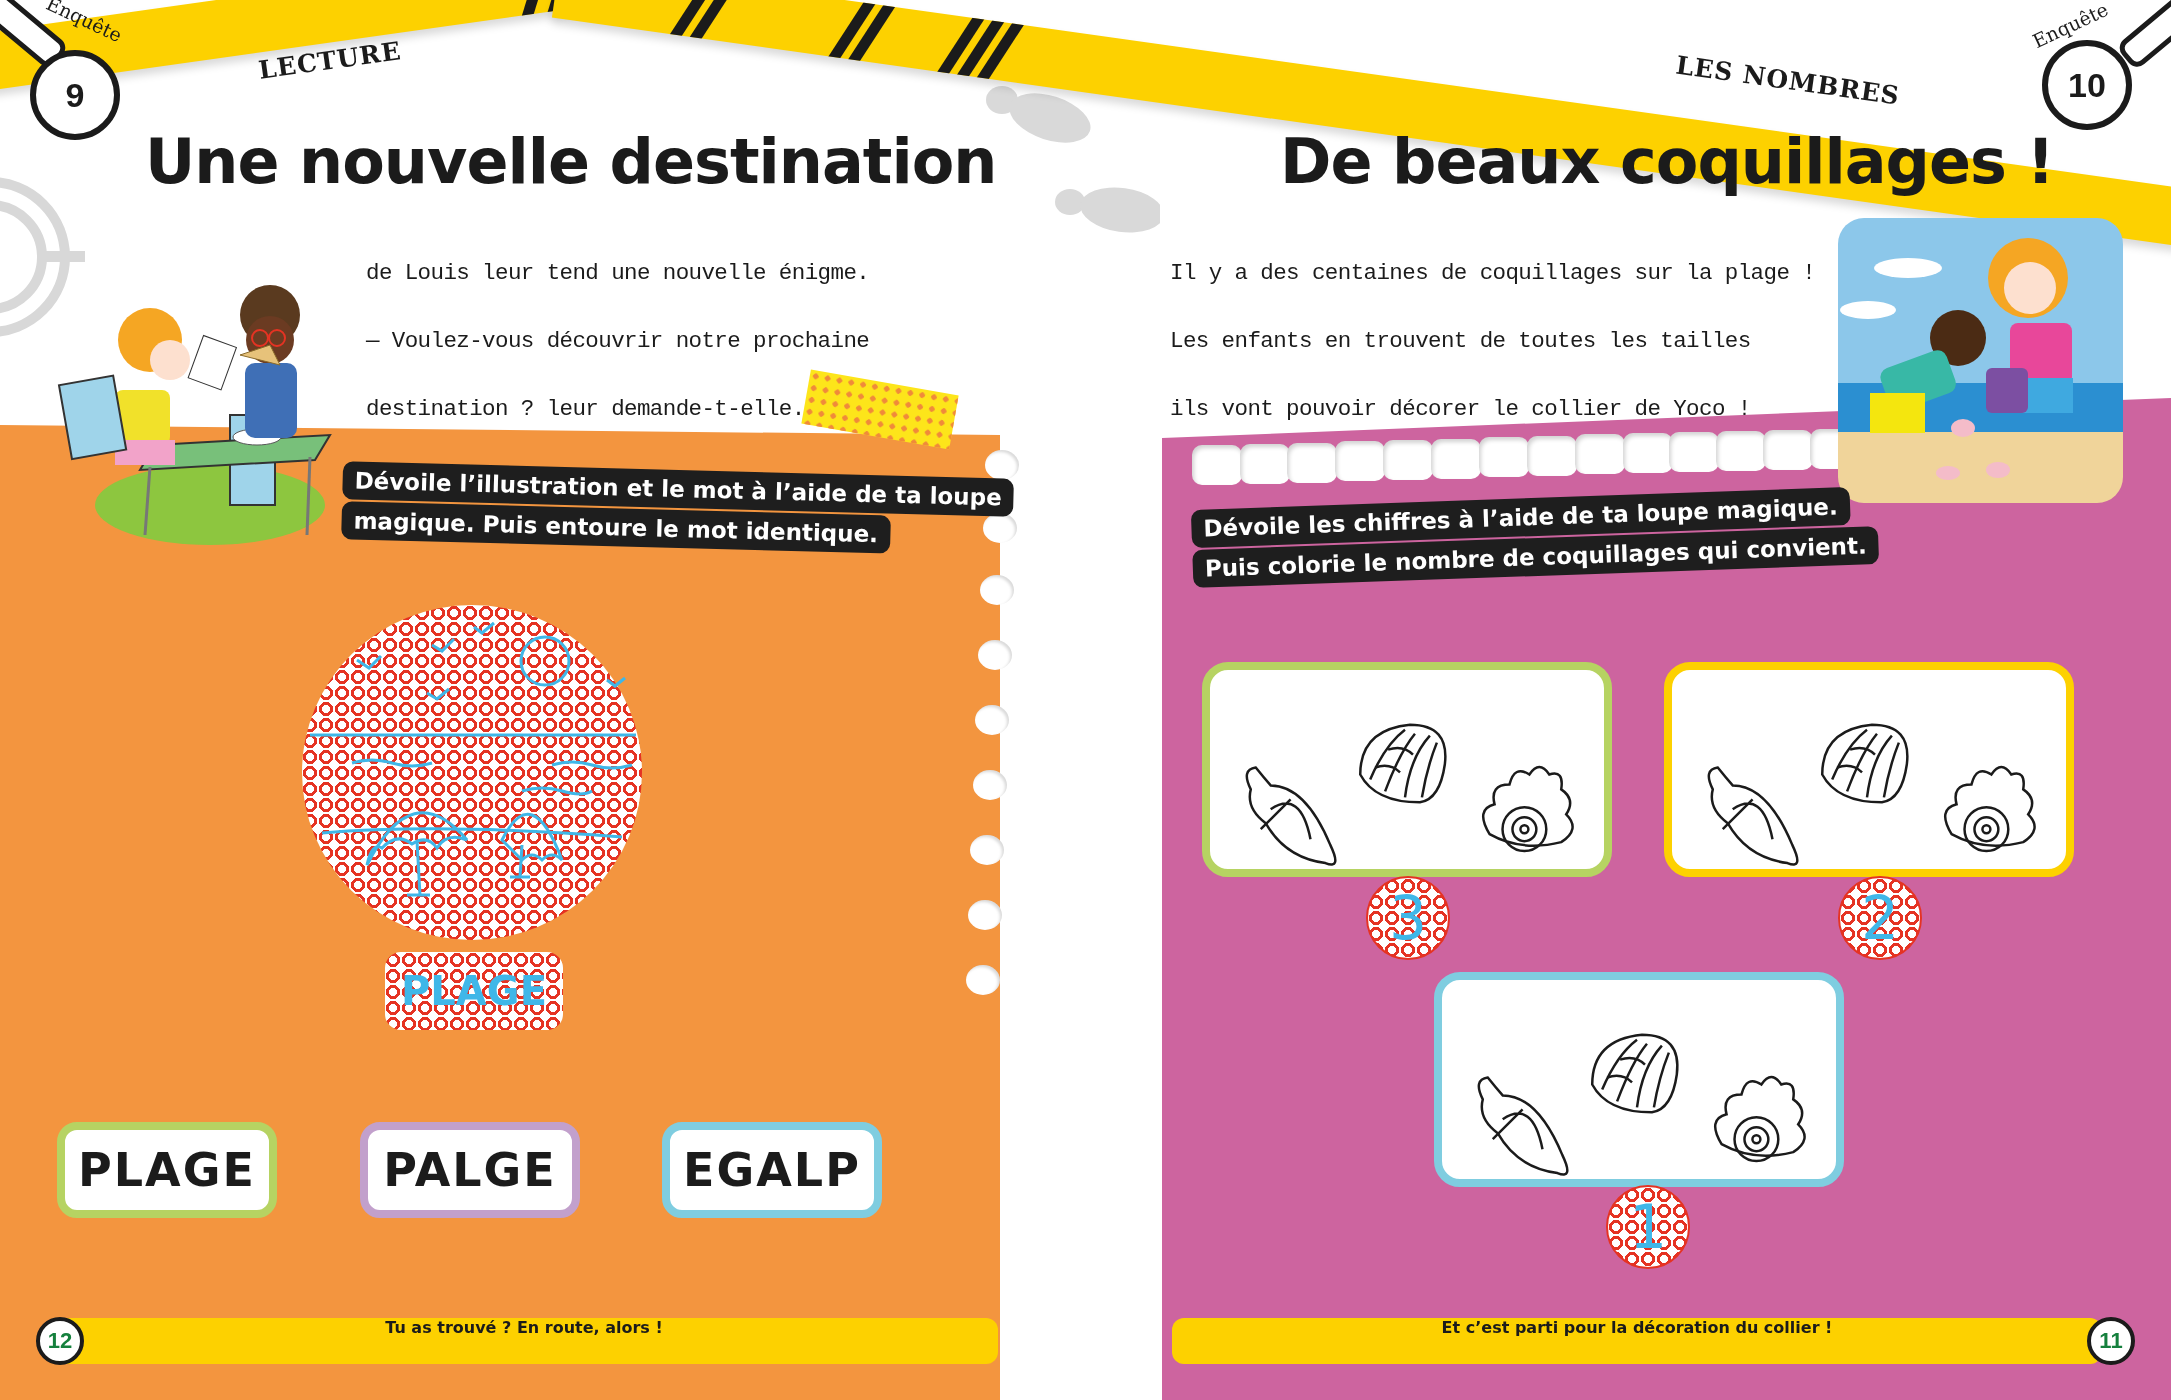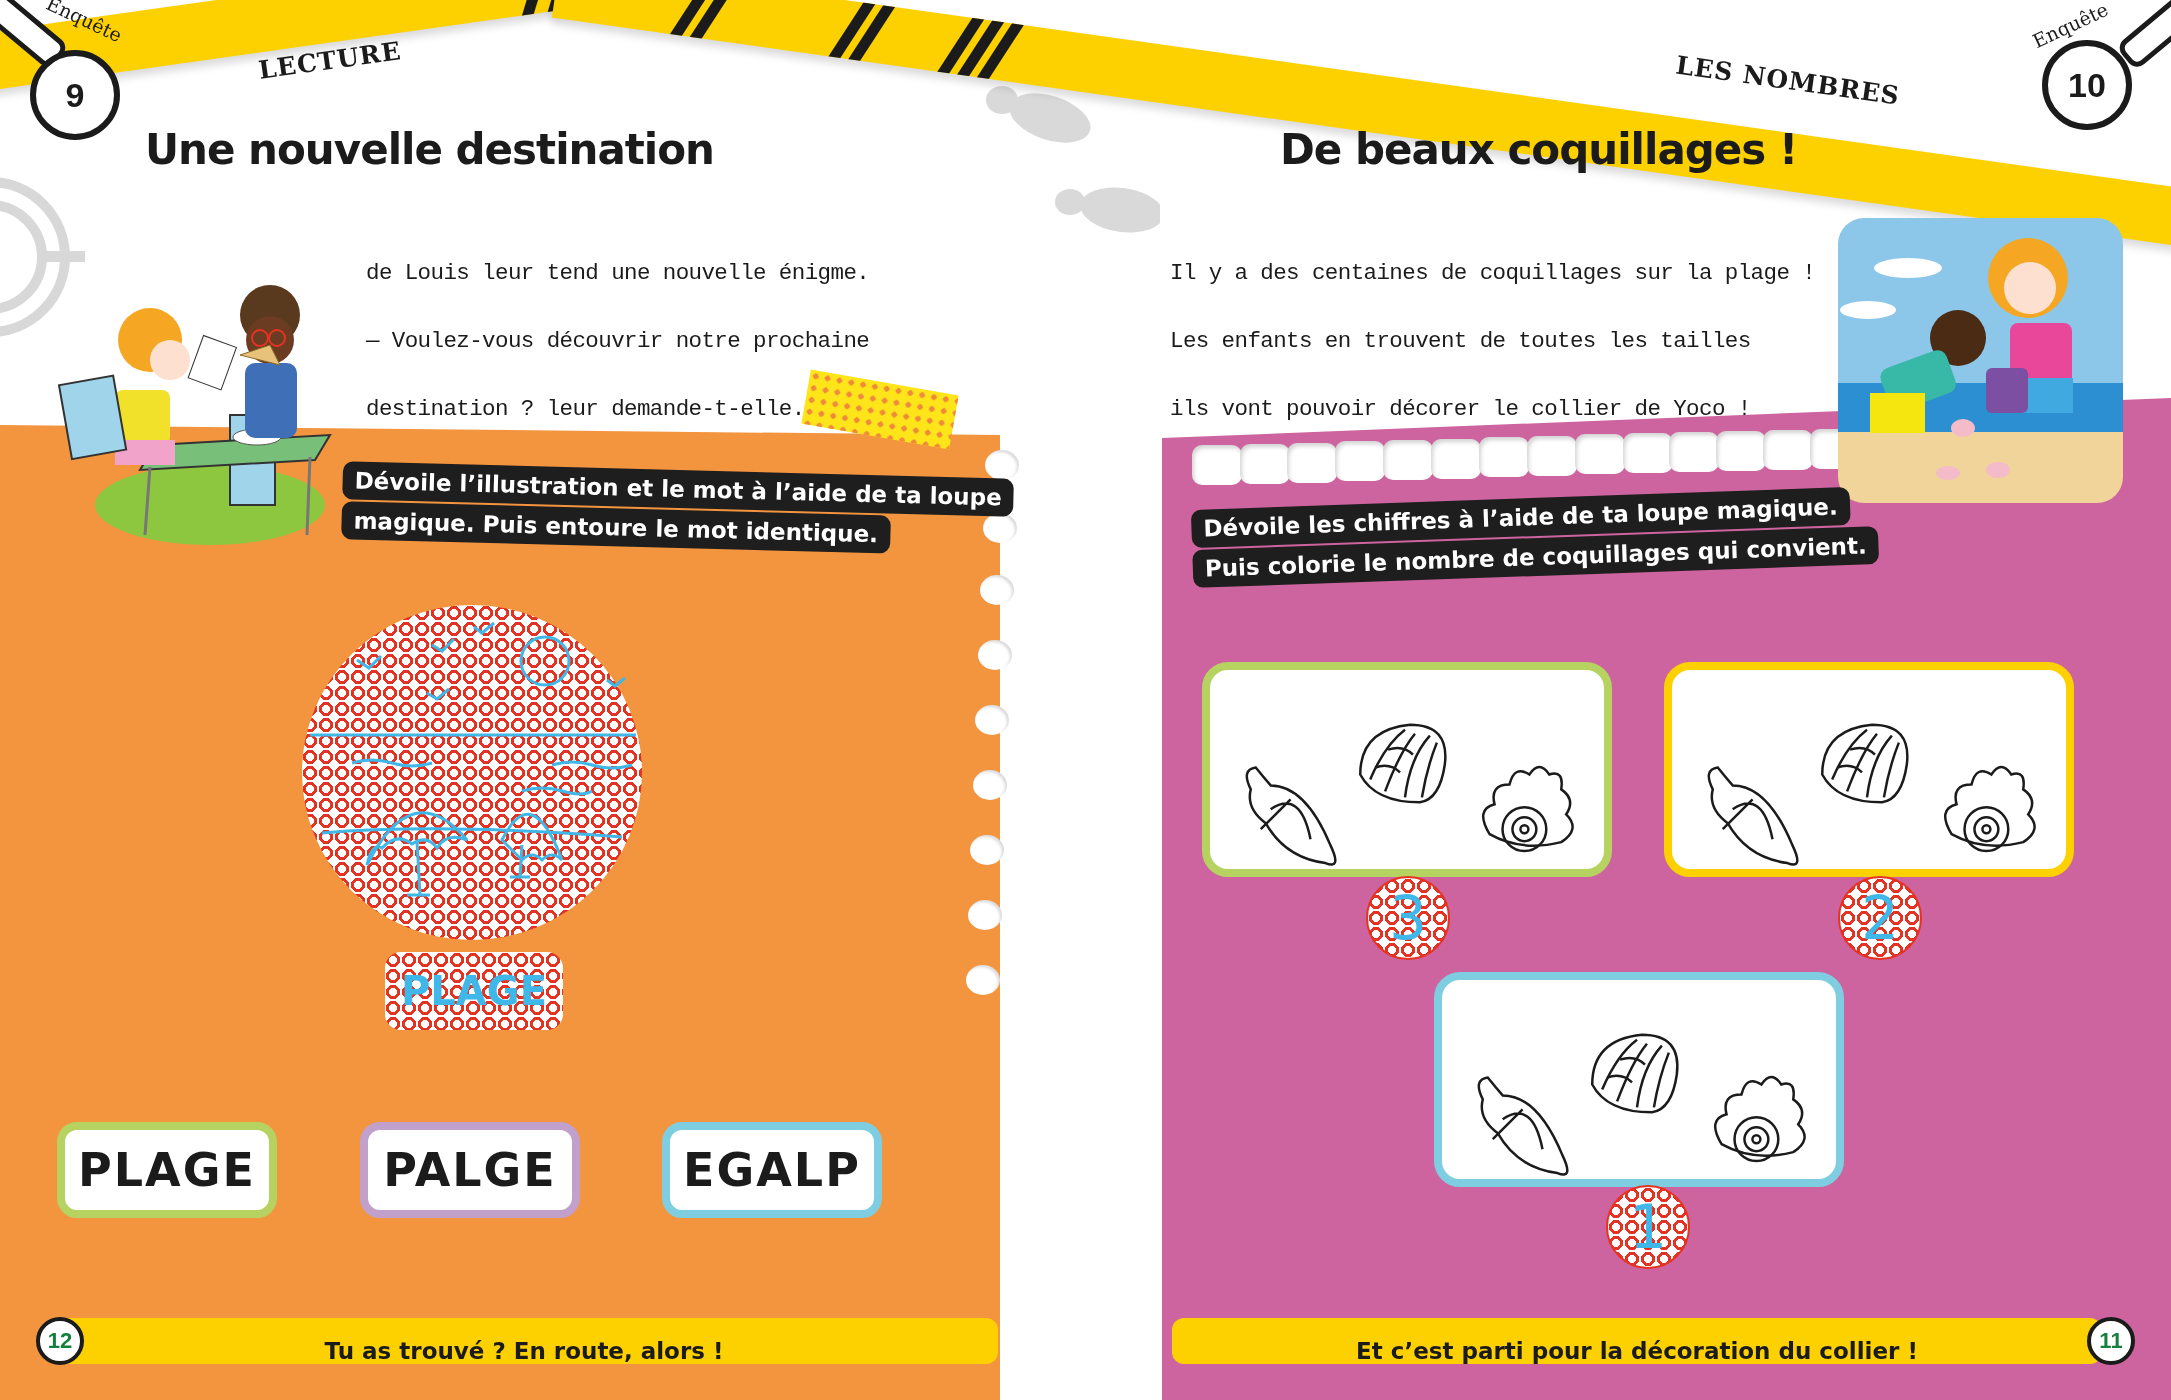--- a/index.html
+++ b/index.html
@@ -9,40 +9,40 @@
   
   .tape { position:absolute; height:58px; background:#fdd100; box-shadow:0 6px 8px rgba(0,0,0,0.15); overflow:hidden; }
   .tape .stripe { position:absolute; top:-10px; width:12px; height:90px; background:#1b1b1b; transform:skewX(-25deg); }
   .tape-label { position:absolute; font-family:"DejaVu Serif", serif; font-weight:bold; font-size:25px; color:#1b1b1b; letter-spacing:1px; }
 
   
   .badge { position:absolute; width:90px; height:90px; border-radius:50%; border:6px solid #1b1b1b; background:#fff; box-sizing:border-box; display:flex; align-items:center; justify-content:center; font-family:"Liberation Sans", sans-serif; font-weight:bold; font-size:34px; color:#1b1b1b; }
   .badge-handle { position:absolute; width:80px; height:22px; background:#fff; border:5px solid #1b1b1b; border-radius:11px; }
   .badge-word { position:absolute; font-family:"DejaVu Serif", serif; font-size:19px; color:#1b1b1b; }
 
-  .title { position:absolute; font-family:"DejaVu Sans", sans-serif; font-weight:bold; font-size:42px; color:#1b1b1b; letter-spacing:-1px; white-space:nowrap; }
+  .title { position:absolute; font-family:"DejaVu Sans", sans-serif; font-weight:bold; font-size:62px; color:#1b1b1b; letter-spacing:-1px; white-space:nowrap; }
   .intro { position:absolute; font-family:"Liberation Mono", "DejaVu Sans Mono", monospace; font-size:22.5px; line-height:34px; color:#1b1b1b; white-space:pre-line; letter-spacing:-0.6px; }
 
   
   .panel-orange { position:absolute; left:0; top:400px; width:1000px; height:1000px; background:#f3953f; clip-path:polygon(0 25px, 1000px 35px, 1000px 1000px, 0 1000px); }
   .panel-pink { position:absolute; left:1162px; top:398px; width:1009px; height:1002px; background:#cd649f; clip-path:polygon(0 40px, 1009px 0, 1009px 1002px, 0 1002px); }
   .notch { position:absolute; width:34px; height:30px; background:#fff; border-radius:50%; box-shadow:-2px 2px 3px rgba(0,0,0,0.15) inset; }
   .perf { position:absolute; width:50px; height:40px; background:#fff; border-radius:10px; box-shadow:inset 2px 3px 4px rgba(0,0,0,0.18); }
 
   .instruction { position:absolute; }
   .instruction span { display:inline-block; background:#1e1e1e; color:#fff; font-family:"DejaVu Sans", sans-serif; font-weight:bold; font-size:23px; padding:6px 12px; border-radius:10px; margin-bottom:2px; white-space:nowrap; }
 
   
   .pattern { background-color:#ffffff;
     background-image: radial-gradient(circle at 50% 50%, transparent 4px, #e53323 4px, #e53323 7px, transparent 7px);
     background-size:16px 16px; }
 
   .word-card { position:absolute; width:220px; height:96px; background:#fff; border-radius:20px; box-sizing:border-box; display:flex; align-items:center; justify-content:center; font-family:"DejaVu Sans", sans-serif; font-weight:bold; font-size:46px; color:#1b1b1b; letter-spacing:2px; }
 
-  .footer-bar { position:absolute; height:46px; background:#fdd100; border-radius:12px; display:flex; align-items:flex-end; justify-content:center; font-family:"DejaVu Sans", sans-serif; font-weight:bold; font-size:23px; color:#1b1b1b; }
+  .footer-bar { position:absolute; height:46px; background:#fdd100; border-radius:12px; display:flex; align-items:flex-start; justify-content:center; font-family:"DejaVu Sans", sans-serif; font-weight:bold; font-size:16px; color:#1b1b1b; }
   .target { position:absolute; width:48px; height:48px; border-radius:50%; background:#fff; border:4px solid #1b1b1b; box-sizing:border-box; display:flex; align-items:center; justify-content:center; font-family:"Liberation Sans", sans-serif; font-weight:bold; font-size:22px; color:#15803d; }
   .target::before { content:""; position:absolute; left:-8px; right:-8px; top:50%; height:3px; background:#1b1b1b; transform:translateY(-50%); z-index:-1; }
   .target::after { content:""; position:absolute; top:-8px; bottom:-8px; left:50%; width:3px; background:#1b1b1b; transform:translateX(-50%); z-index:-1; }
 
   .shell-box { position:absolute; width:410px; height:215px; background:#fff; border-radius:26px; box-sizing:border-box; }
   .num-circle { position:absolute; width:84px; height:84px; border-radius:50%; display:flex; align-items:center; justify-content:center; font-family:"DejaVu Sans", sans-serif; font-size:60px; color:#3fb7e8; border:2px solid #e53323; box-sizing:border-box; }
 </style>
 </head>
 <body>
 

